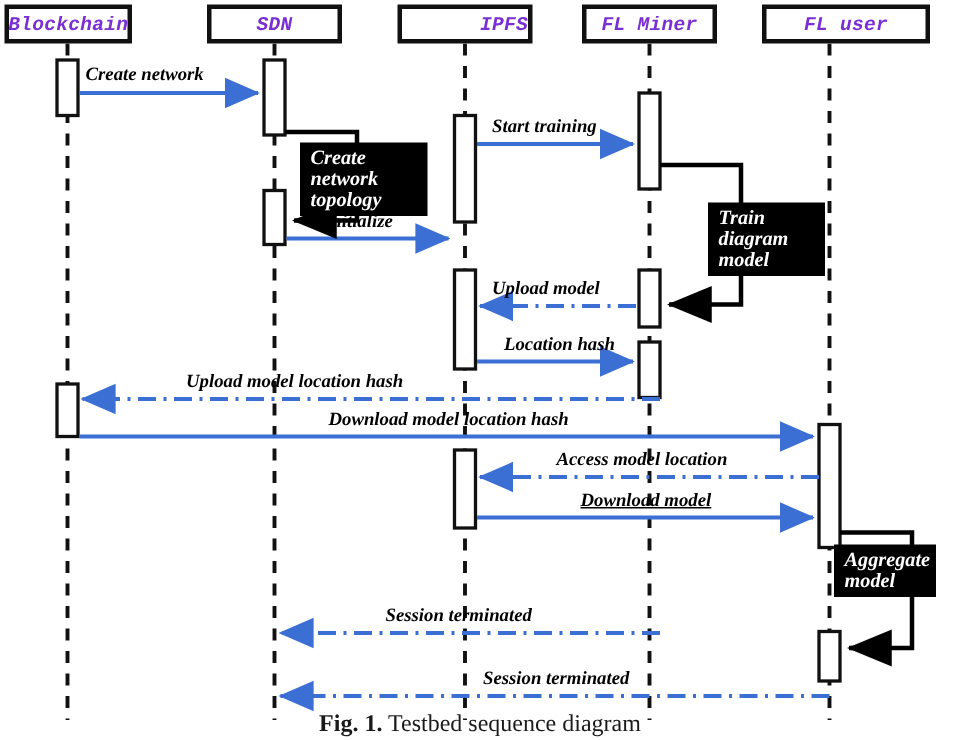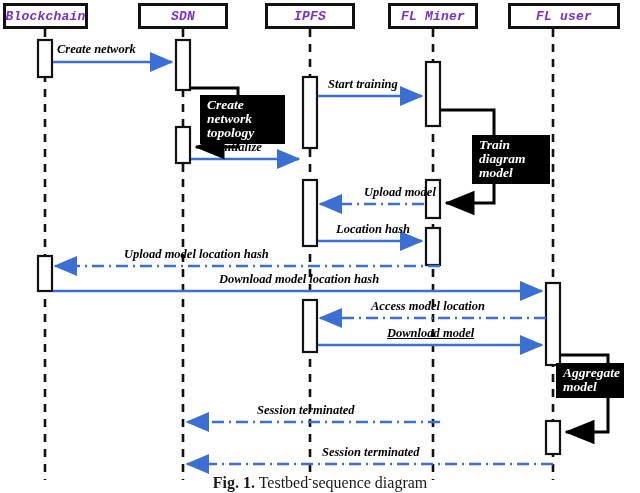--- a/index.html
+++ b/index.html
@@ -85,34 +85,34 @@
       <path d="M560,355 L608,355 L608,432 L566,432" marker-end="url(#ah-black)"></path>
     </g>
   </svg>
 
   <div class="hdr-box" style="left:3px;top:3px;width:85px;height:26px;">
     <span class="hdr-label">Blockchain</span>
   </div>
   <div class="hdr-box" style="left:138px;top:3px;width:90px;height:26px;">
     <span class="hdr-label">SDN</span>
   </div>
-  <div class="hdr-box" style="left:265px;top:3px;width:90px;height:26px;">
+  <div class="hdr-box" style="left:265px;top:3px;width:90px;height:26px;justify-content:flex-end;">
     <span class="hdr-label">IPFS</span>
   </div>
   <div class="hdr-box" style="left:388px;top:3px;width:90px;height:26px;">
     <span class="hdr-label">FL Miner</span>
   </div>
   <div class="hdr-box" style="left:508px;top:3px;width:112px;height:26px;">
     <span class="hdr-label">FL user</span>
   </div>
 
   <div class="msg-label" style="left:57px;top:42px;">Create network</div>
   <div class="msg-label" style="left:328px;top:77px;">Start training</div>
   <div class="msg-label" style="left:216px;top:140px;">Initialize</div>
-  <div class="msg-label" style="left:328px;top:185px;margin-left:36px;">Upload model</div>
+  <div class="msg-label" style="left:328px;top:185px;">Upload model</div>
   <div class="msg-label" style="left:336px;top:222px;">Location hash</div>
   <div class="msg-label" style="left:124px;top:247px;">Upload model location hash</div>
   <div class="msg-label" style="left:219px;top:272px;">Download model location hash</div>
   <div class="msg-label" style="left:371px;top:299px;">Access model location</div>
   <div class="msg-label" style="left:387px;top:326px;text-decoration:underline;">Download model</div>
   <div class="msg-label" style="left:257px;top:403px;">Session terminated</div>
   <div class="msg-label" style="left:322px;top:445px;">Session terminated</div>
 
   <div class="note" style="left:200px;top:95px;width:85px;">
     <div>Create</div>

